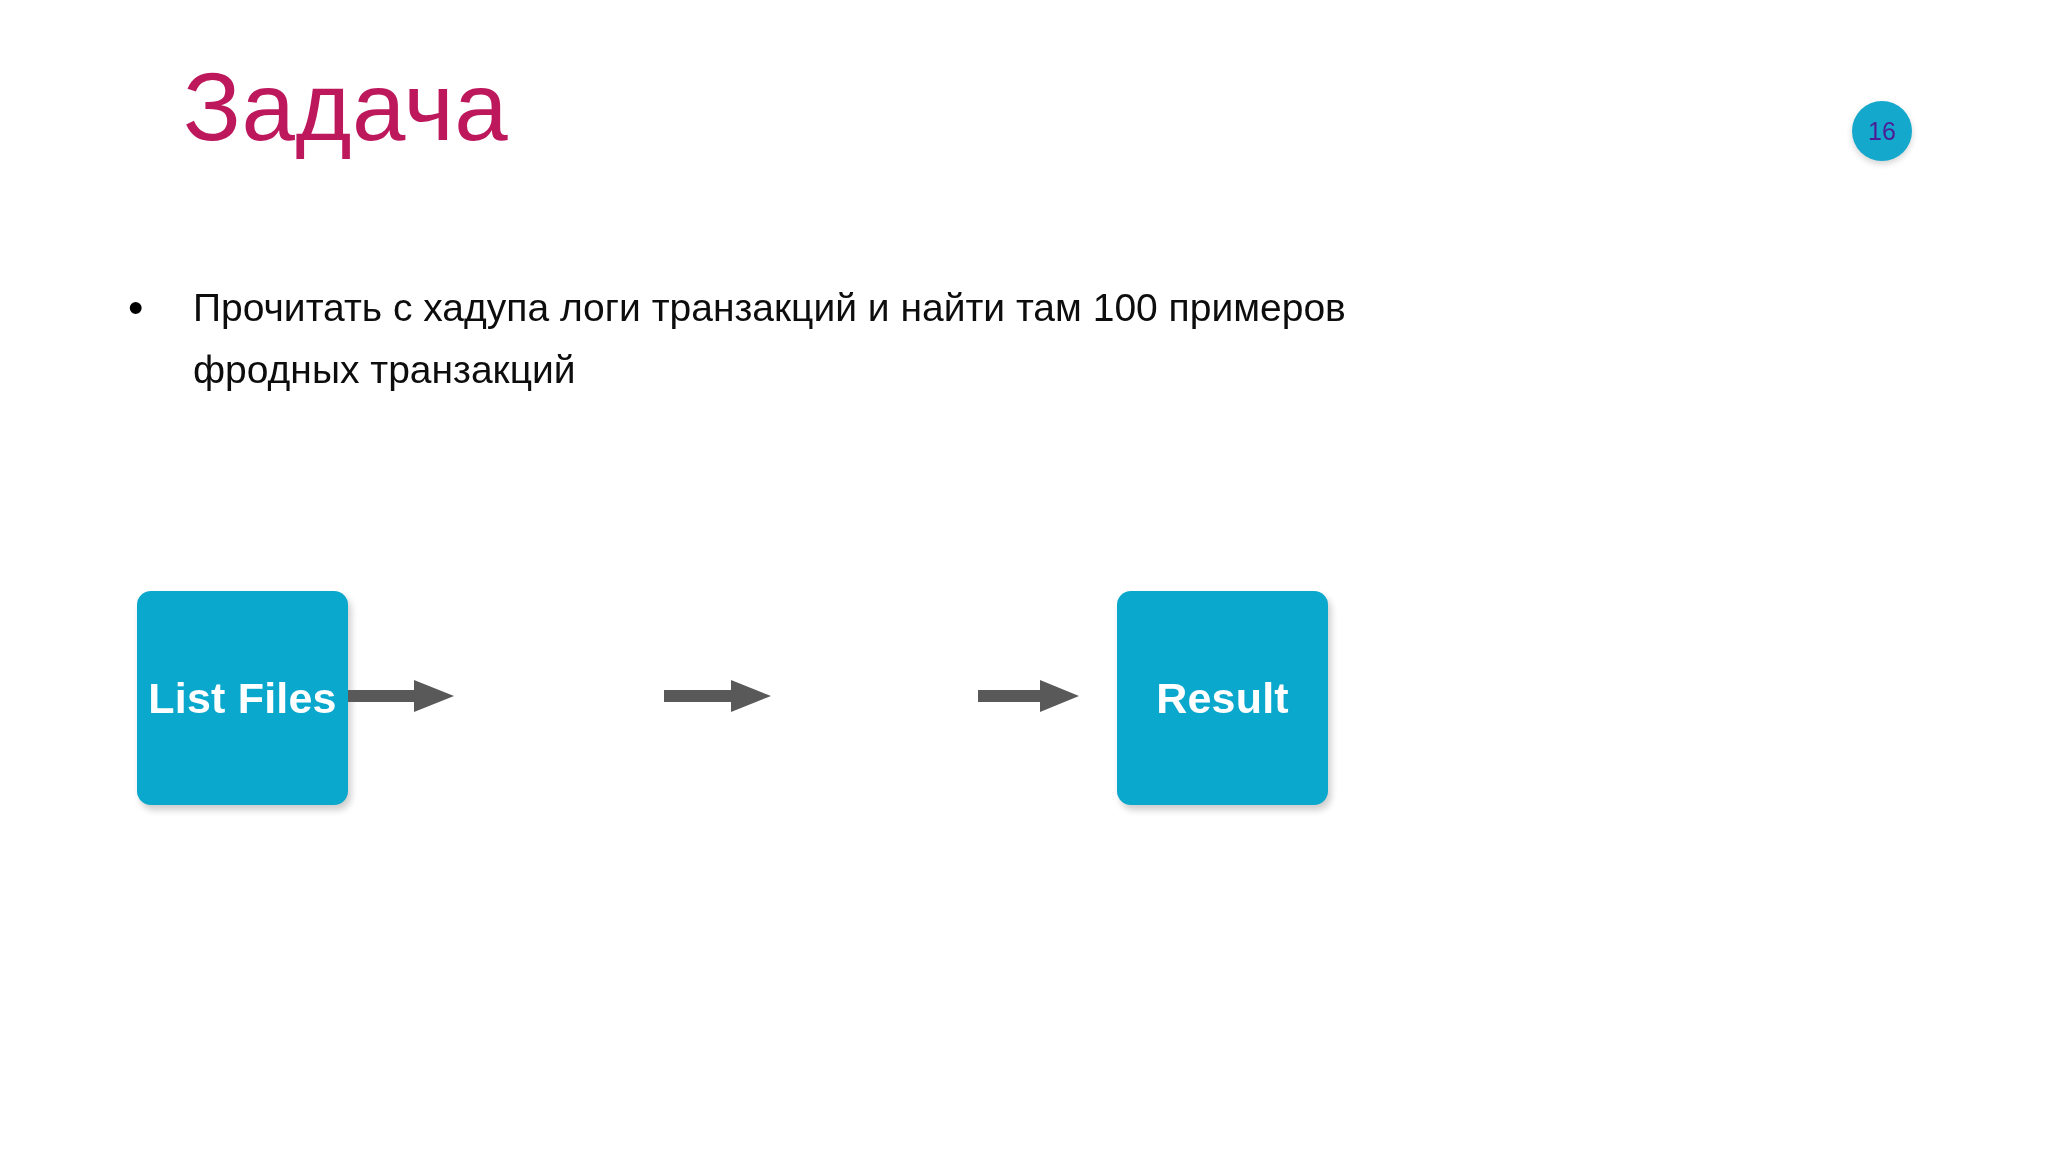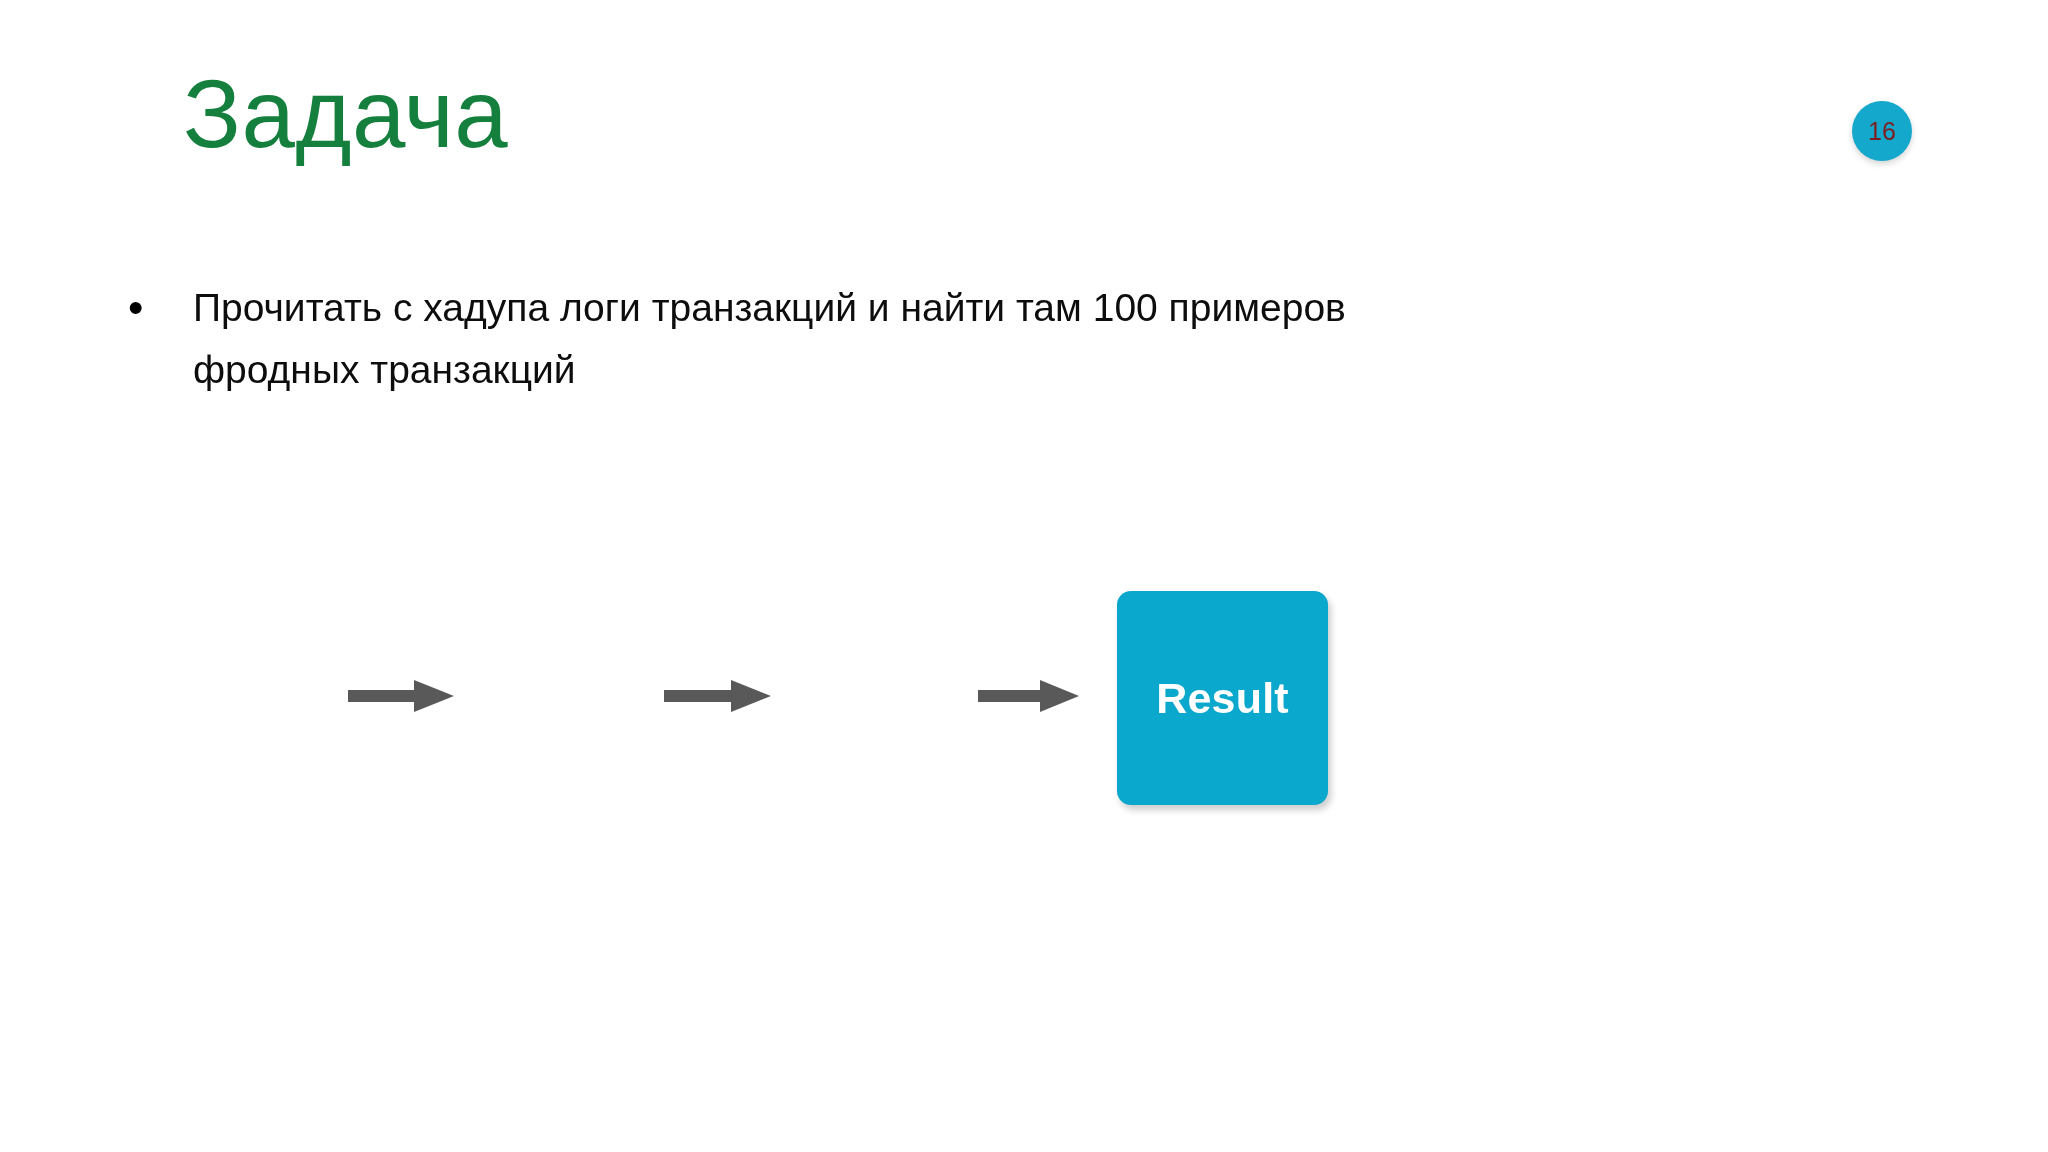--- a/index.html
+++ b/index.html
@@ -20,40 +20,39 @@
   }
 
   
   .slide-title {
     position: absolute;
     left: 183px;
     top: 57px;
     font-size: 96px;
     line-height: 1.05;
     font-weight: 400;
-    color: #15803d;
+    color: #be185d;
     letter-spacing: 0.5px;
     white-space: nowrap;
-    margin-top: 7px;
   }
 
   
   .page-badge {
     position: absolute;
     left: 1852px;
     top: 101px;
     width: 60px;
     height: 60px;
     border-radius: 50%;
     background: #14a8cc;
     box-shadow: 0 3px 6px rgba(0,0,0,0.17);
     display: flex;
     align-items: center;
     justify-content: center;
-    color: #7f1d1d;
+    color: #4c1d95;
     font-size: 25px;
     font-weight: 400;
     line-height: 1;
   }
 
   
   .bullet-block {
     position: absolute;
     left: 120px;
     top: 277px;
@@ -148,20 +147,23 @@
 
   <div class="bullet-block">
     <div class="bullet-row">
       <span class="bullet-marker">•</span>
       <span class="bullet-text">Прочитать с хадупа логи транзакций и найти там 100 примеров фродных транзакций</span>
     </div>
   </div>
 
   <div class="flow">
 
+    <div class="flow-node n0">
+      <span class="flow-node-label">List Files</span>
+    </div>
 
     <div class="flow-arrow a0">
       <svg viewBox="0 0 106 36" preserveAspectRatio="none" aria-hidden="true">
         <path d="M0,12 L66,12 L66,2 L106,18 L66,34 L66,24 L0,24 Z" fill="#595959"></path>
       </svg>
     </div>
 
 
     <div class="flow-arrow a1">
       <svg viewBox="0 0 107 36" preserveAspectRatio="none" aria-hidden="true">

